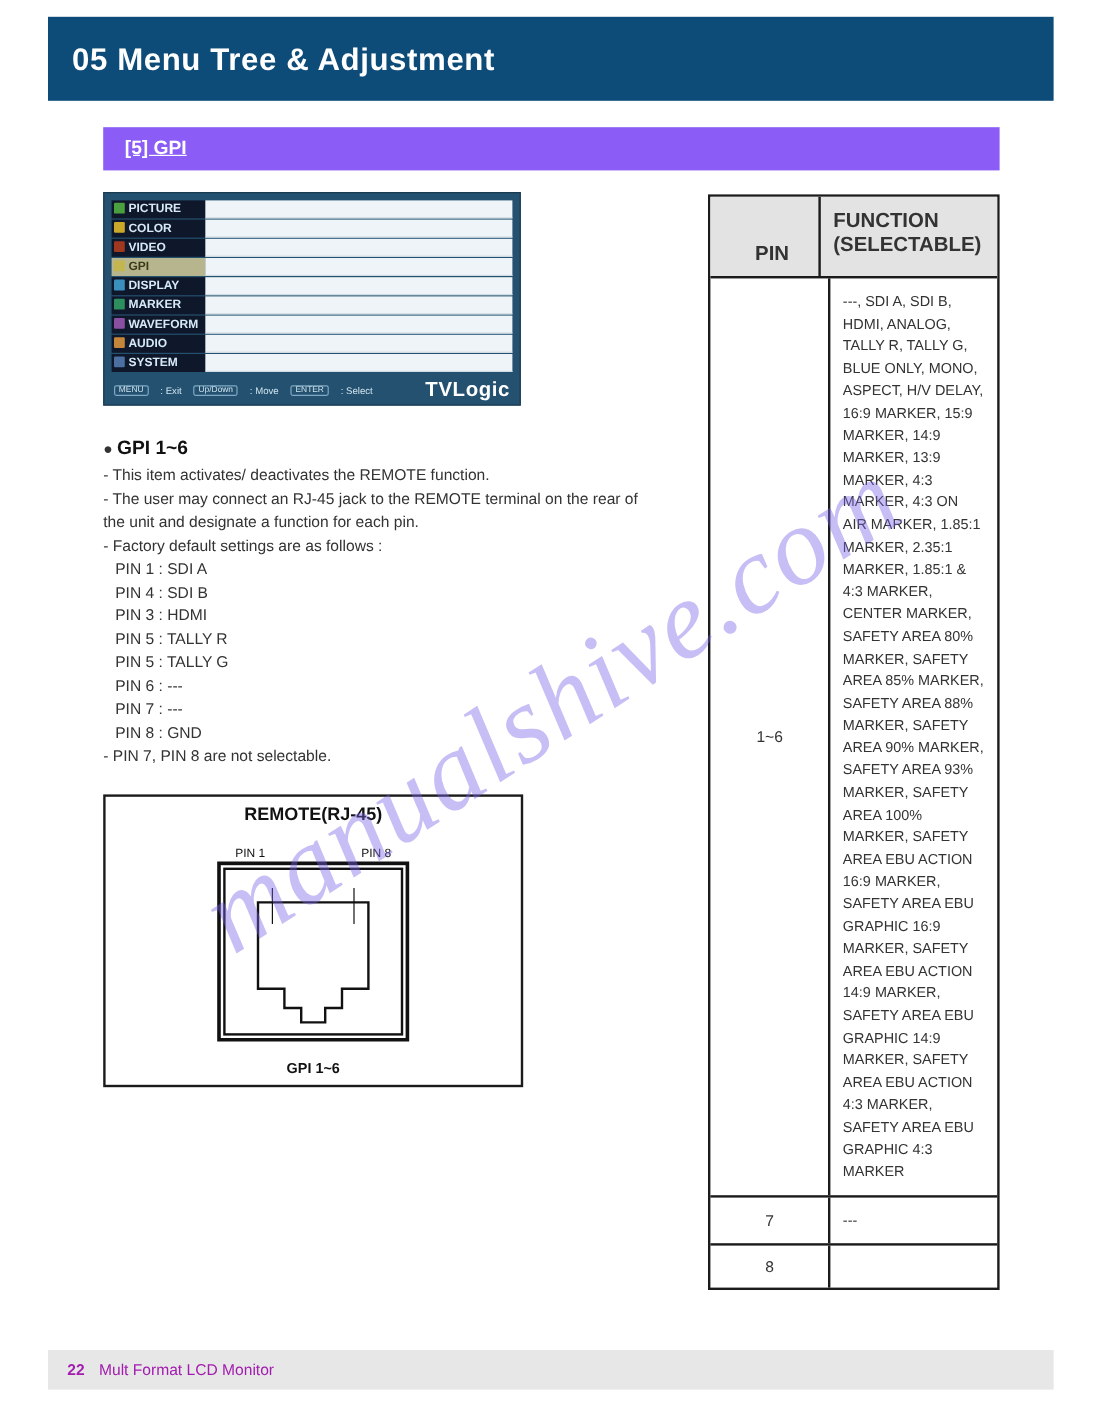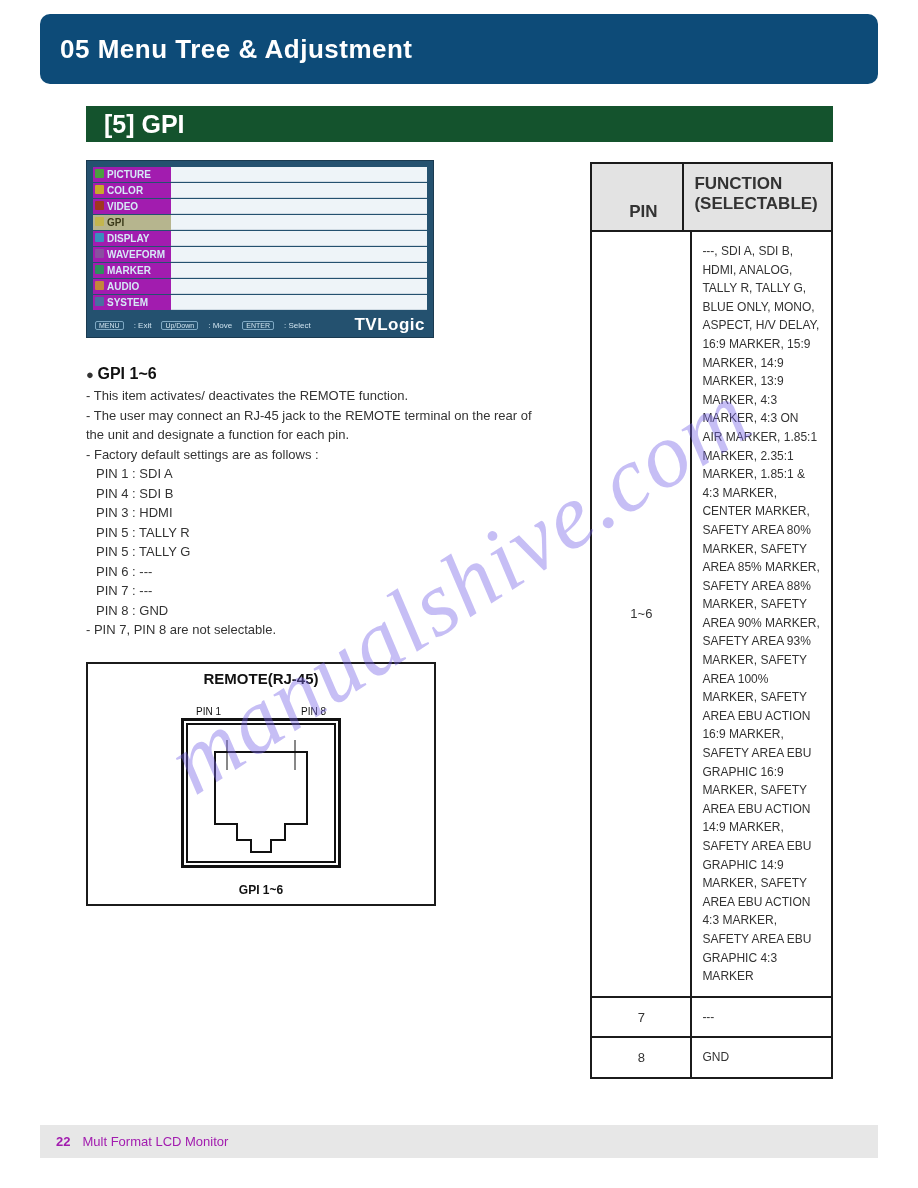--- a/index.html
+++ b/index.html
@@ -1,27 +1,27 @@
 <!DOCTYPE html>
 <html><head>
 <meta charset="utf-8">
 <style>
 * { margin: 0; padding: 0; box-sizing: border-box; }
 body { font-family: Arial, Helvetica, sans-serif; background: #fff; width: 918px; height: 1188px; position: relative; overflow: hidden; }
 
-.header-band { background: #0d4b78; color: #fff; height: 70px; margin: 14px 40px 0 40px; padding: 10px 20px; display: flex; align-items: center; font-size: 26px; font-weight: 600; letter-spacing: .5px; border-radius: 10px; }
+.header-band { background: #0d4b78; color: #fff; height: 70px; margin: 14px 40px 0 40px; padding: 10px 20px; display: flex; align-items: center; font-size: 26px; font-weight: 600; letter-spacing: .5px; }
 
-.subheader { background: #14532d; color: #fff; margin: 22px 85px 0 86px; height: 36px; display: flex; align-items: center; padding-left: 18px; font-size: 25px; font-weight: 600; }
+.subheader { background: #8b5cf6; color: #fff; margin: 22px 85px 0 86px; height: 36px; display: flex; align-items: center; padding-left: 18px; font-size: 16px; font-weight: 600; text-decoration: underline; }
 
 .content { margin: 18px 85px 0 86px; display: flex; gap: 40px; }
 
 
 .menu-panel { width: 348px; height: 178px; background: #24516f; border: 1px solid #1a3a50; position: relative; padding: 6px 6px 0 6px; }
 .menu-row { display: flex; align-items: stretch; height: 15px; margin-bottom: 1px; }
-.menu-label { width: 78px; background: #a21caf; color: #d6e9f6; font-size: 10px; font-weight: 700; display: flex; align-items: center; padding-left: 14px; position: relative; }
+.menu-label { width: 78px; background: #0f172a; color: #d6e9f6; font-size: 10px; font-weight: 700; display: flex; align-items: center; padding-left: 14px; position: relative; }
 .menu-label.active { background: #b6b58e; color: #3b3b1a; }
 .menu-label::before { content: ""; position: absolute; left: 2px; top: 2px; width: 9px; height: 9px; background: #2e6a8f; border-radius: 1px; }
 .menu-label.pic::before { background: #4aa03e; }
 .menu-label.vid::before { background: #a0371f; }
 .menu-label.col::before { background: #caa92a; }
 .menu-label.dis::before { background: #3a8fbf; }
 .menu-label.gpi::before { background: #c3b64e; }
 .menu-label.mrk::before { background: #2e8f5e; }
 .menu-label.wvf::before { background: #8a4fa0; }
 .menu-label.aud::before { background: #c4863a; }
@@ -85,25 +85,25 @@
         </div>
       <div class="menu-row">
           <div class="menu-label gpi active">GPI</div>
           <div class="menu-value"></div>
         </div>
       <div class="menu-row">
           <div class="menu-label dis">DISPLAY</div>
           <div class="menu-value"></div>
         </div>
       <div class="menu-row">
-          <div class="menu-label wvf">WAVEFORM</div>
+          <div class="menu-label mrk">MARKER</div>
           <div class="menu-value"></div>
         </div>
       <div class="menu-row">
-          <div class="menu-label mrk">MARKER</div>
+          <div class="menu-label wvf">WAVEFORM</div>
           <div class="menu-value"></div>
         </div>
       <div class="menu-row">
           <div class="menu-label aud">AUDIO</div>
           <div class="menu-value"></div>
         </div>
       <div class="menu-row">
           <div class="menu-label sys">SYSTEM</div>
           <div class="menu-value"></div>
         </div>
@@ -164,21 +164,20 @@
     <div class="trow">
       <div class="c1">1~6</div>
       <div class="c2">---, SDI A, SDI B, HDMI, ANALOG, TALLY R, TALLY G, BLUE ONLY, MONO, ASPECT, H/V DELAY, 16:9 MARKER, 15:9 MARKER, 14:9 MARKER, 13:9 MARKER, 4:3 MARKER, 4:3 ON AIR MARKER, 1.85:1 MARKER, 2.35:1 MARKER, 1.85:1 &amp; 4:3 MARKER, CENTER MARKER, SAFETY AREA 80% MARKER, SAFETY AREA 85% MARKER, SAFETY AREA 88% MARKER, SAFETY AREA 90% MARKER, SAFETY AREA 93% MARKER, SAFETY AREA 100% MARKER, SAFETY AREA EBU ACTION 16:9 MARKER, SAFETY AREA EBU GRAPHIC 16:9 MARKER, SAFETY AREA EBU ACTION 14:9 MARKER, SAFETY AREA EBU GRAPHIC 14:9 MARKER, SAFETY AREA EBU ACTION 4:3 MARKER, SAFETY AREA EBU GRAPHIC 4:3 MARKER</div>
     </div>
     <div class="trow">
       <div class="c1">7</div>
       <div class="c2">---</div>
     </div>
     <div class="trow">
       <div class="c1">8</div>
-      <div class="c2">GND</div>
     </div>
   </div>
 
 </div>
 
 <div class="watermark">manualshive.com</div>
 
 <div class="page-footer">
   <span class="pn">22</span>
   <span>Mult Format LCD Monitor</span>

